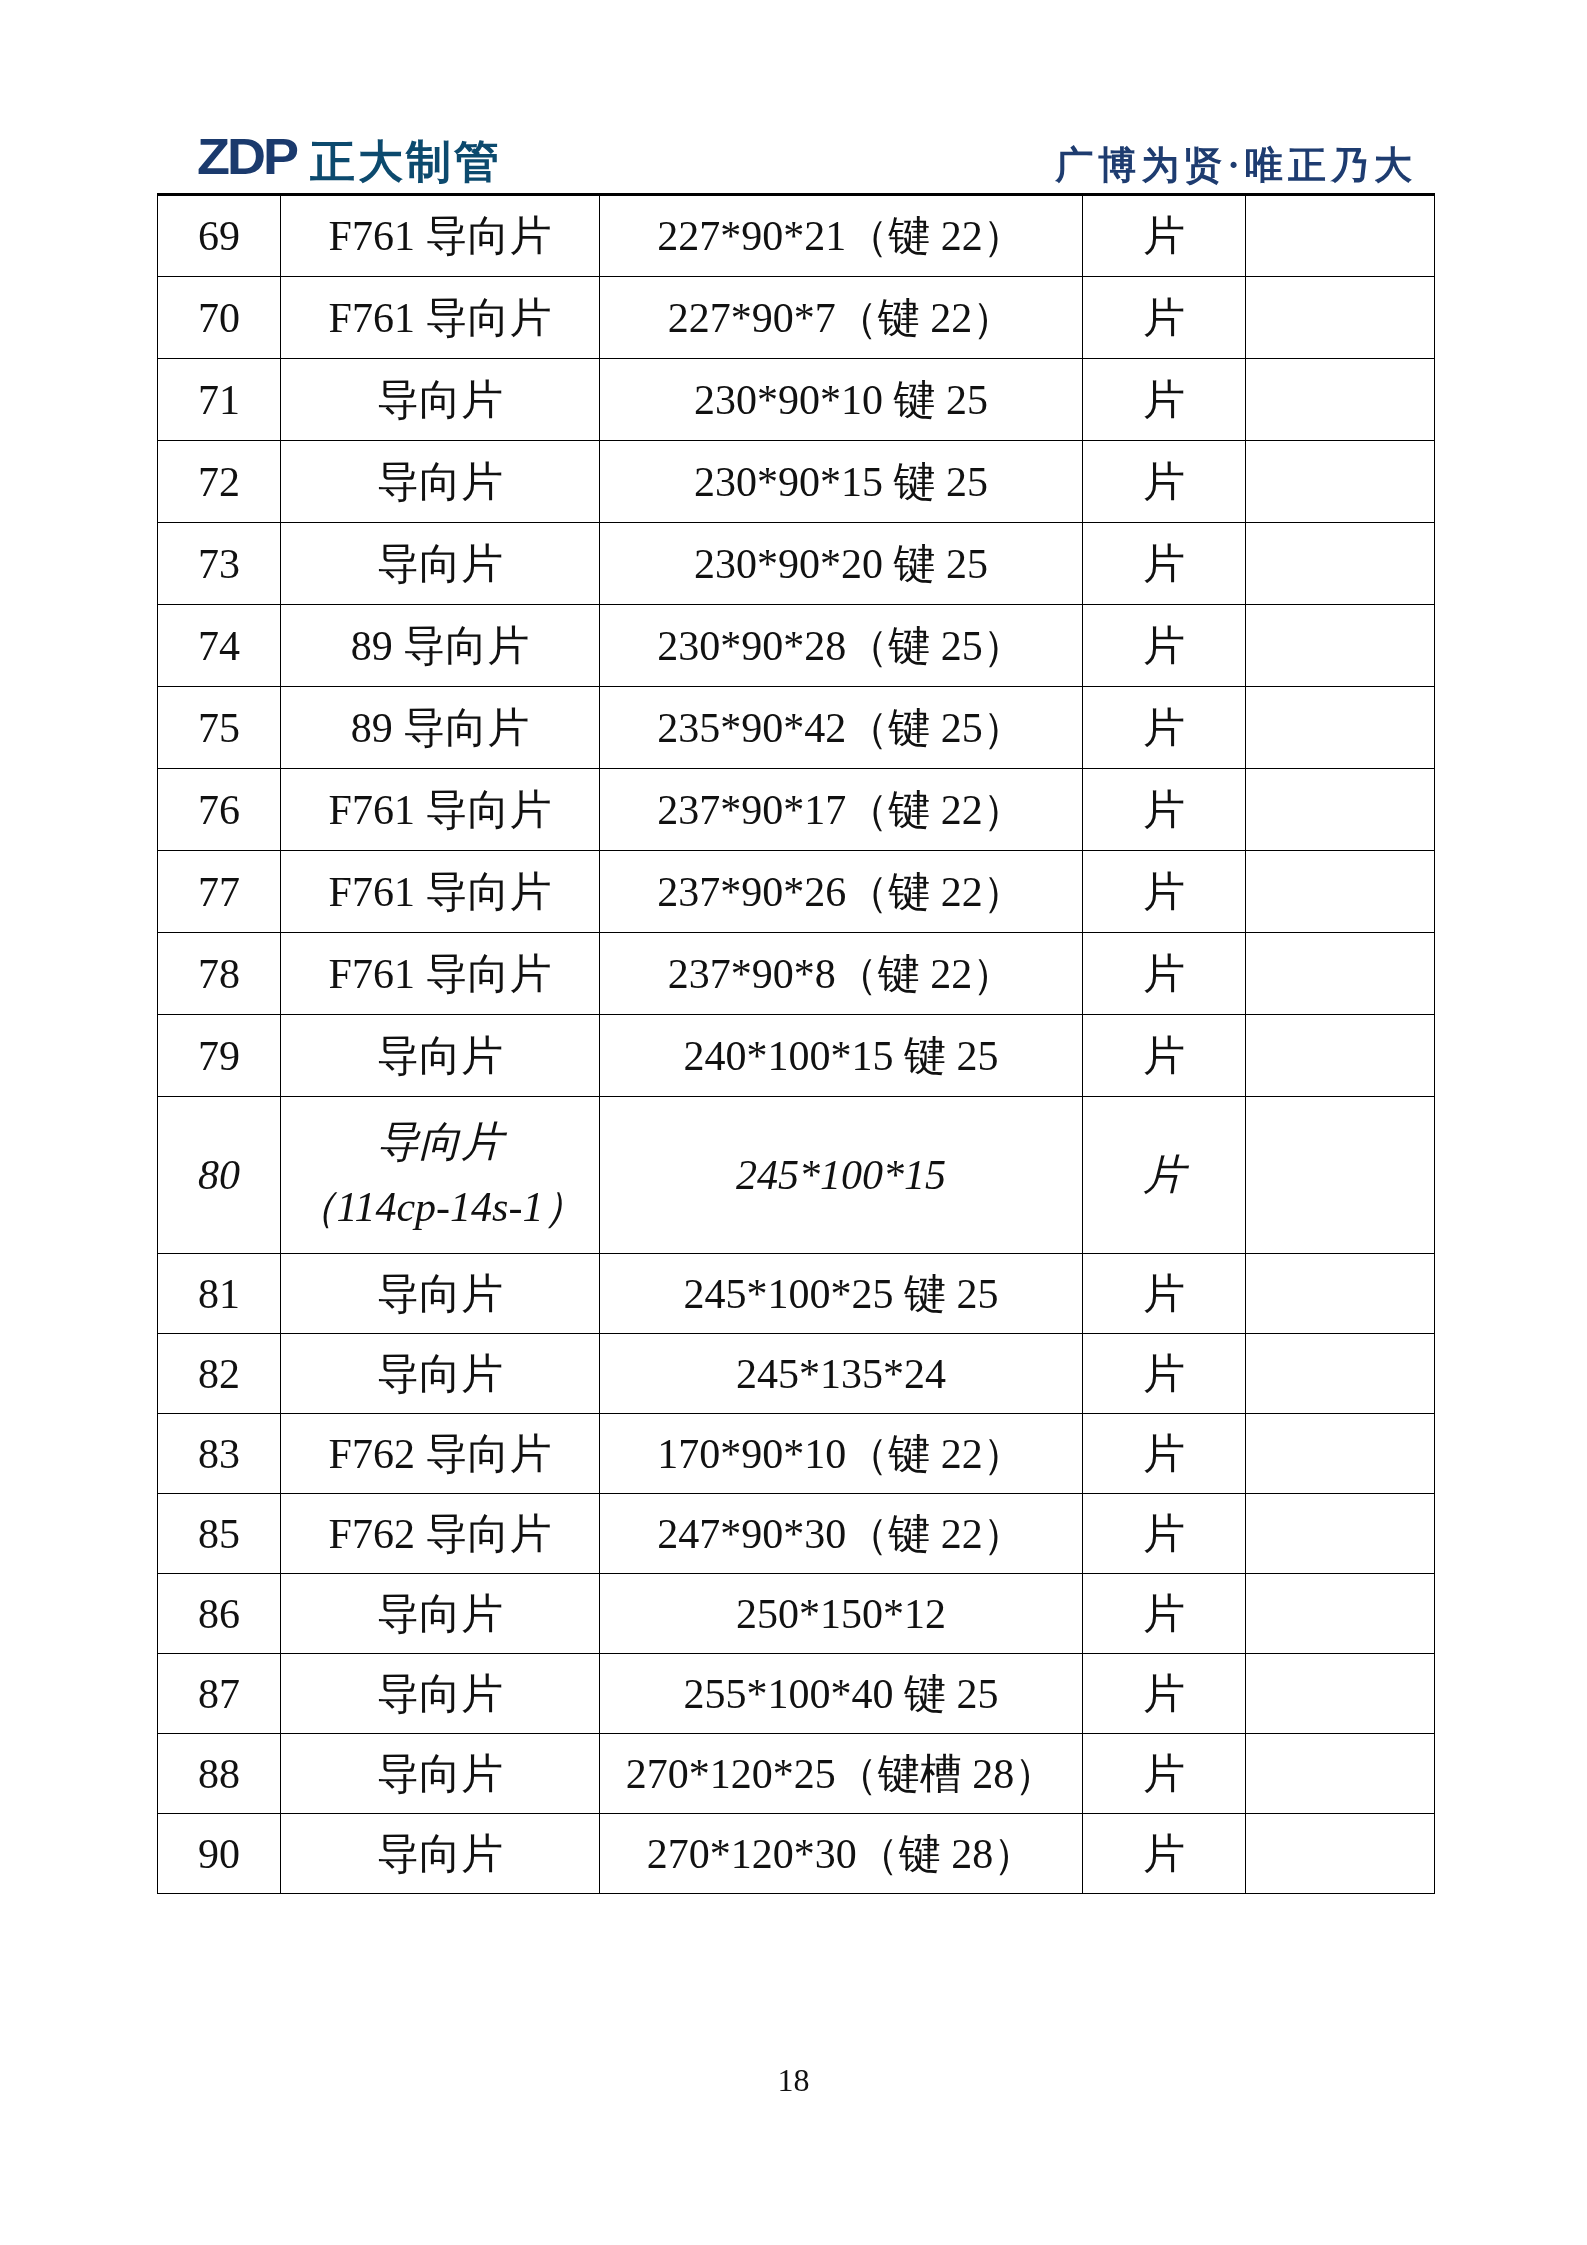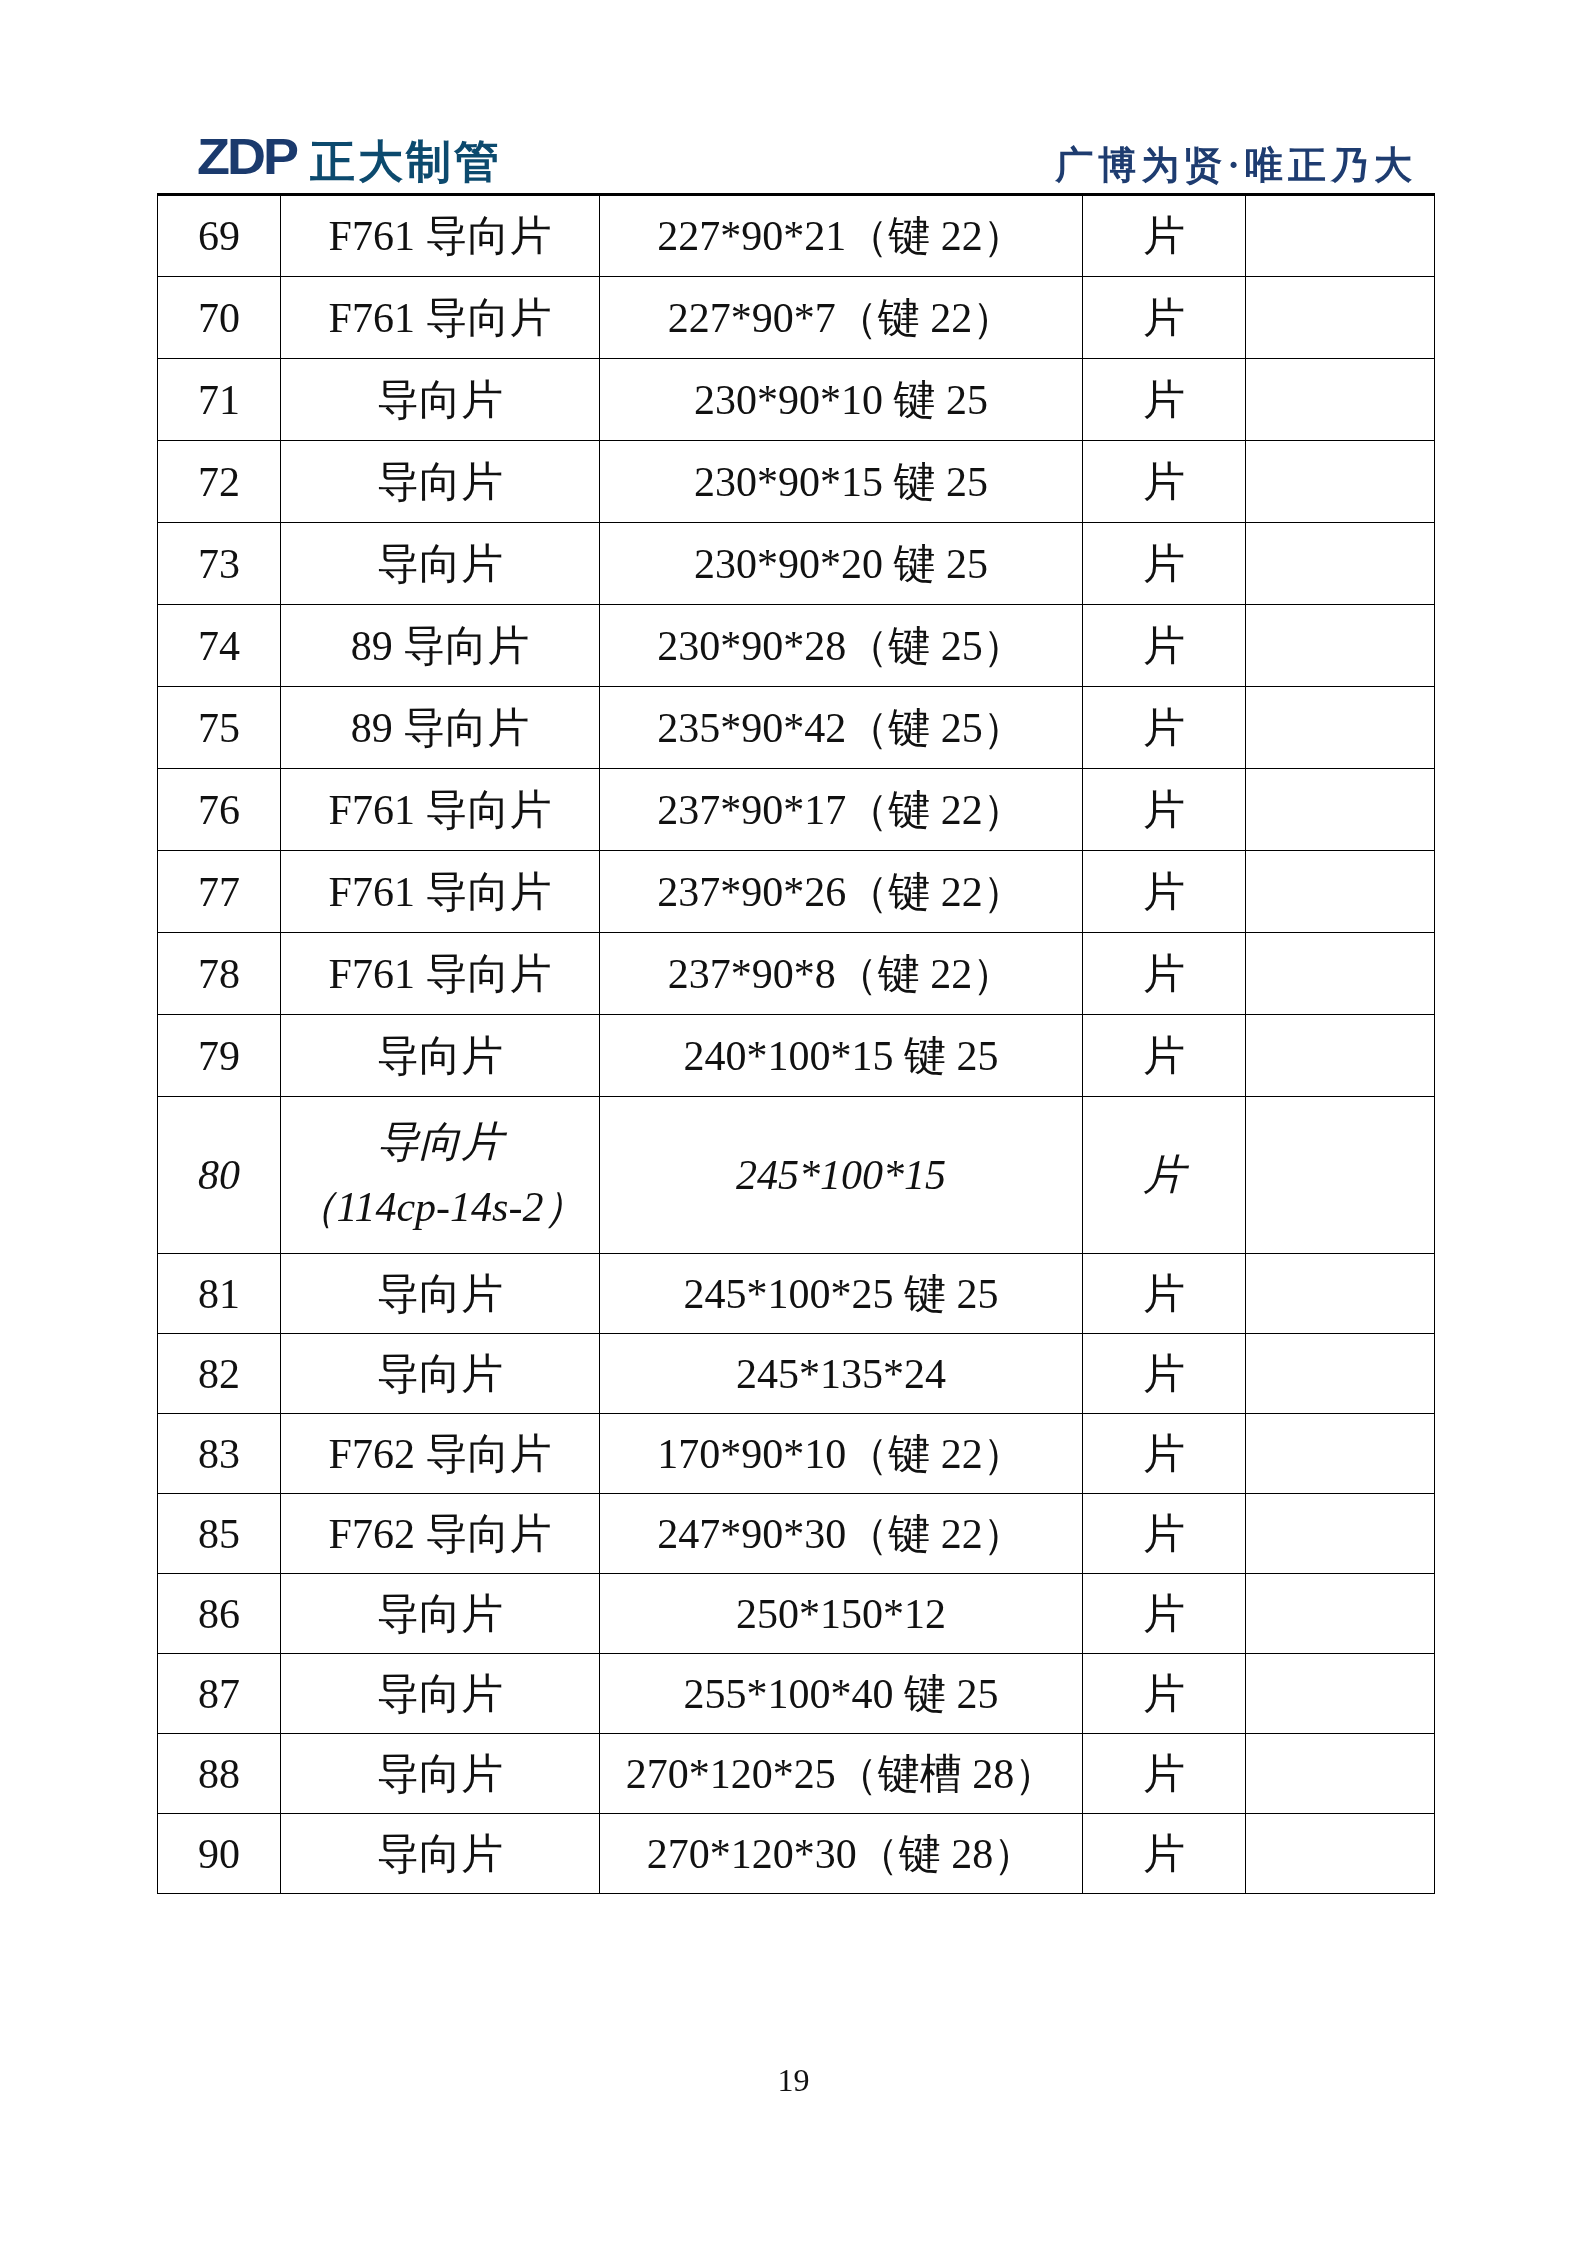--- a/index.html
+++ b/index.html
@@ -153,21 +153,21 @@
           <td>导向片</td>
           <td class="spec">240*100*15 键 25</td>
           <td>片</td>
           <td></td>
         </tr>
         <tr class="tall">
           <td>80</td>
           <td>
             <div class="name-lines">
               <span>导向片</span>
-              <span>（114cp-14s-2）</span>
+              <span>（114cp-14s-1）</span>
             </div>
           </td>
           <td class="spec">245*100*15</td>
           <td>片</td>
           <td></td>
         </tr>
         <tr>
           <td>81</td>
           <td>导向片</td>
           <td class="spec">245*100*25 键 25</td>
@@ -219,15 +219,15 @@
         <tr>
           <td>90</td>
           <td>导向片</td>
           <td class="spec">270*120*30（键 28）</td>
           <td>片</td>
           <td></td>
         </tr>
       </tbody>
   </table>
 
-  <div class="page-number">19</div>
+  <div class="page-number">18</div>
 
 </div>
 
 </body></html>

